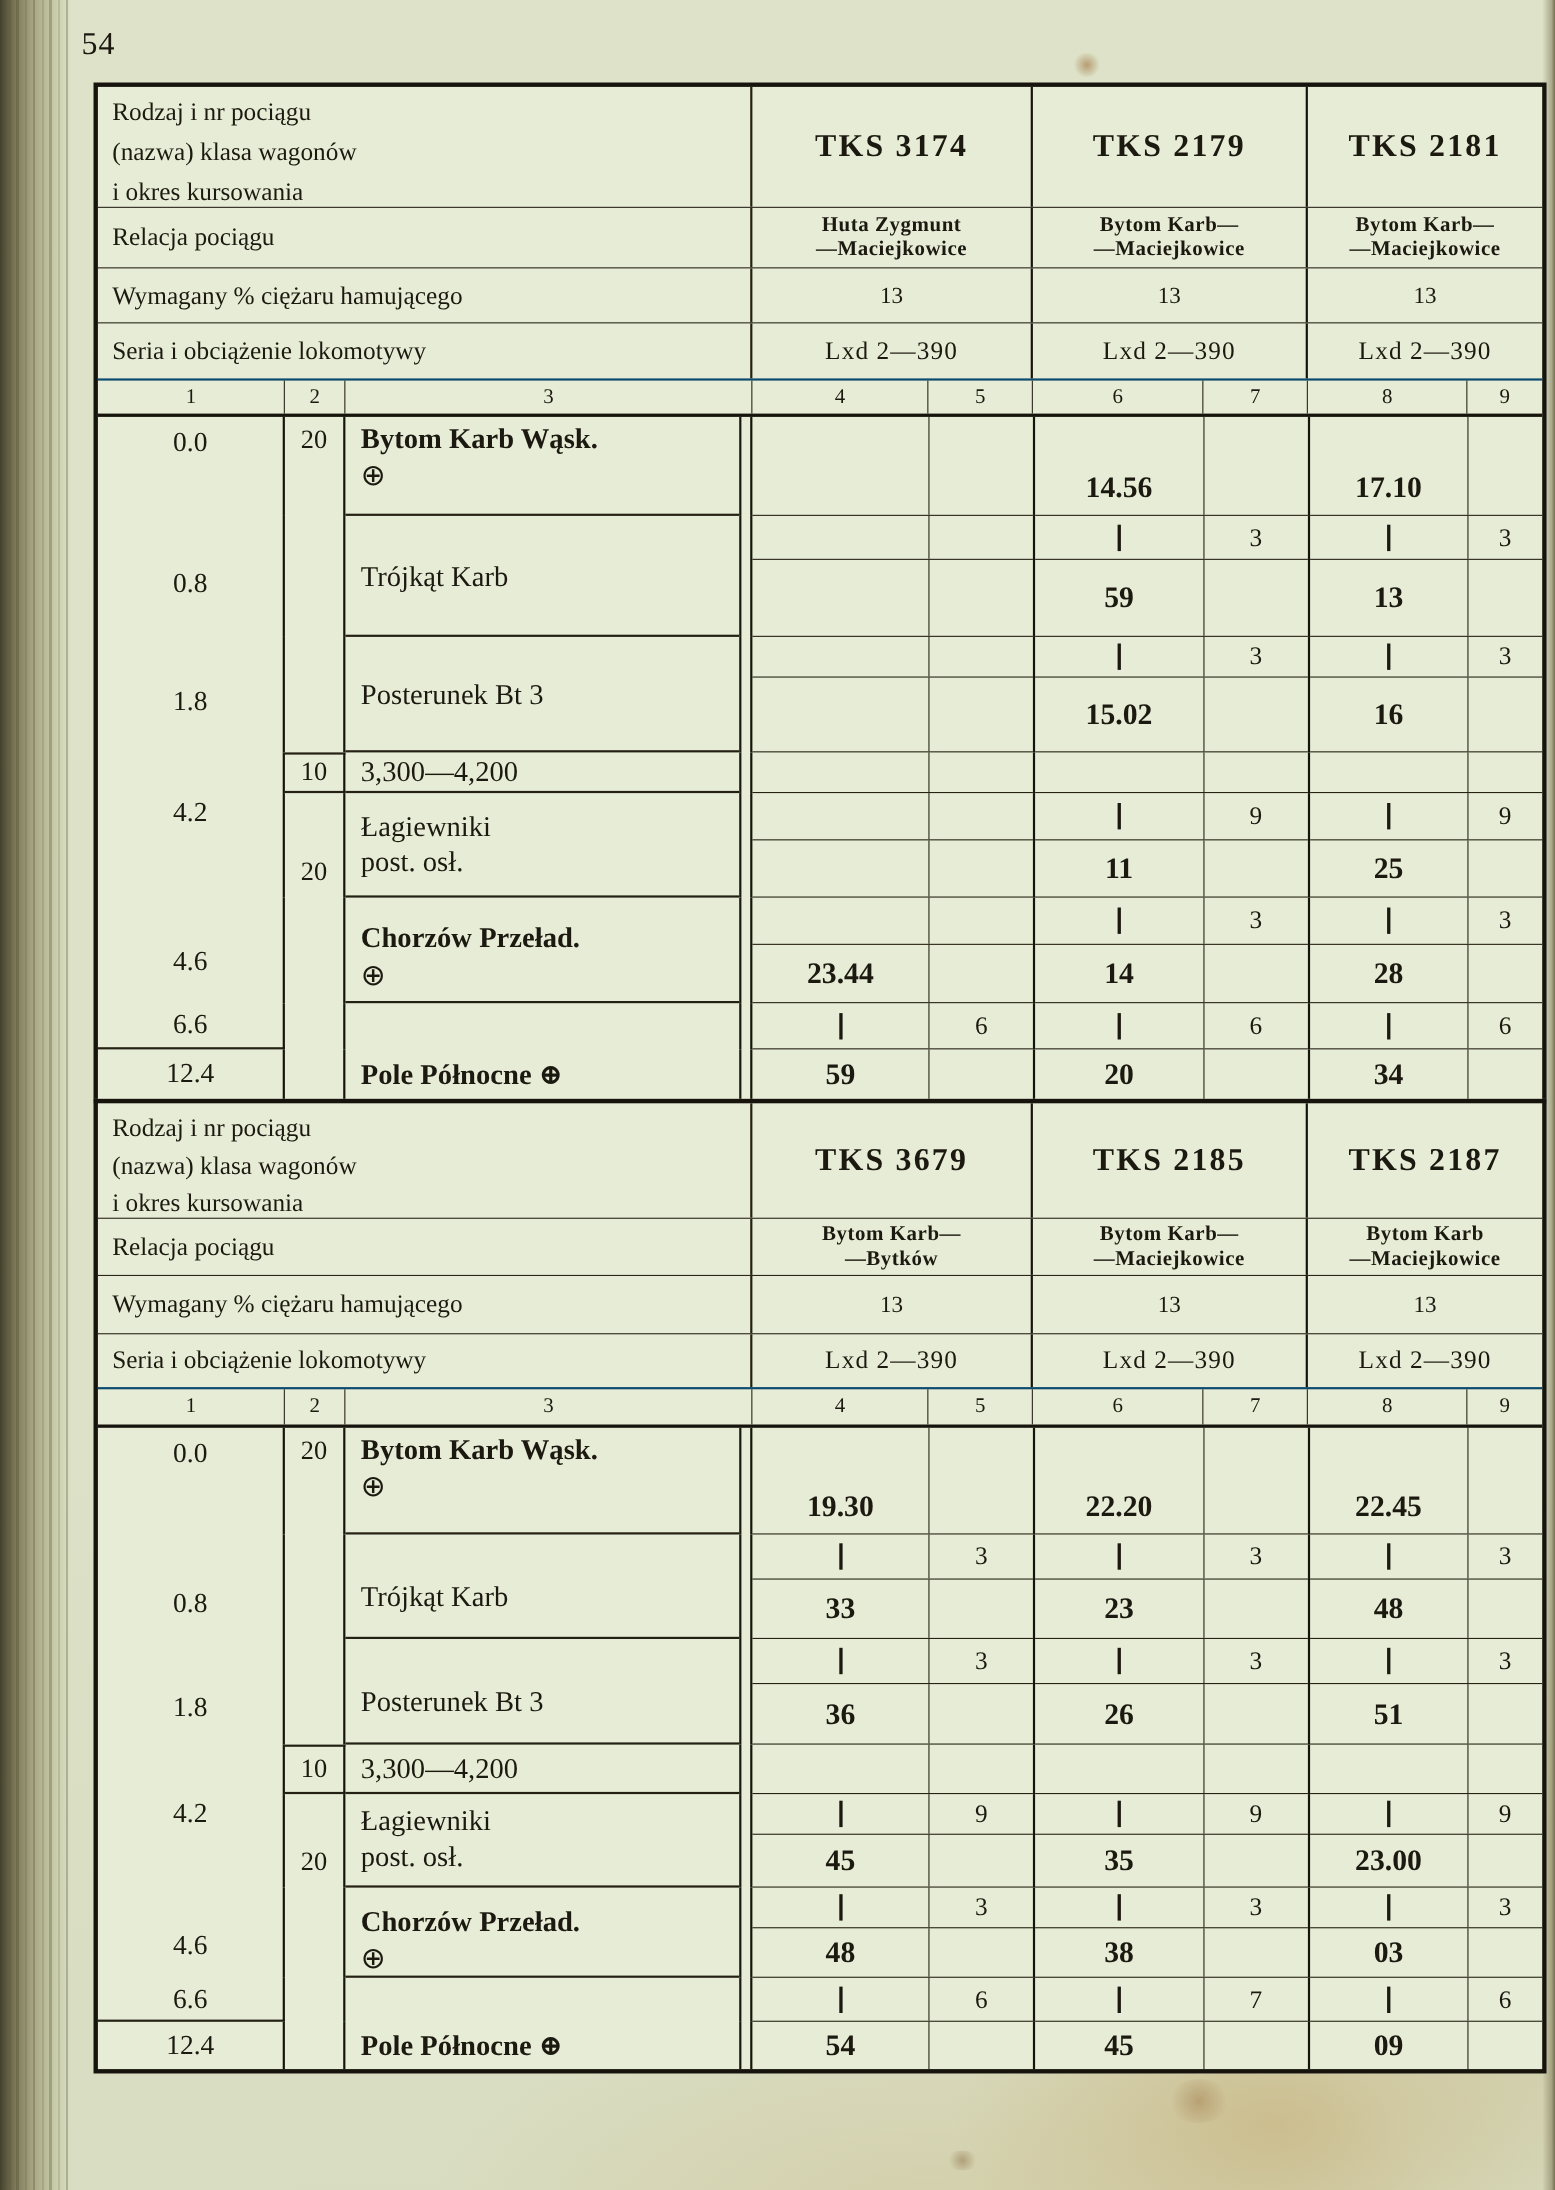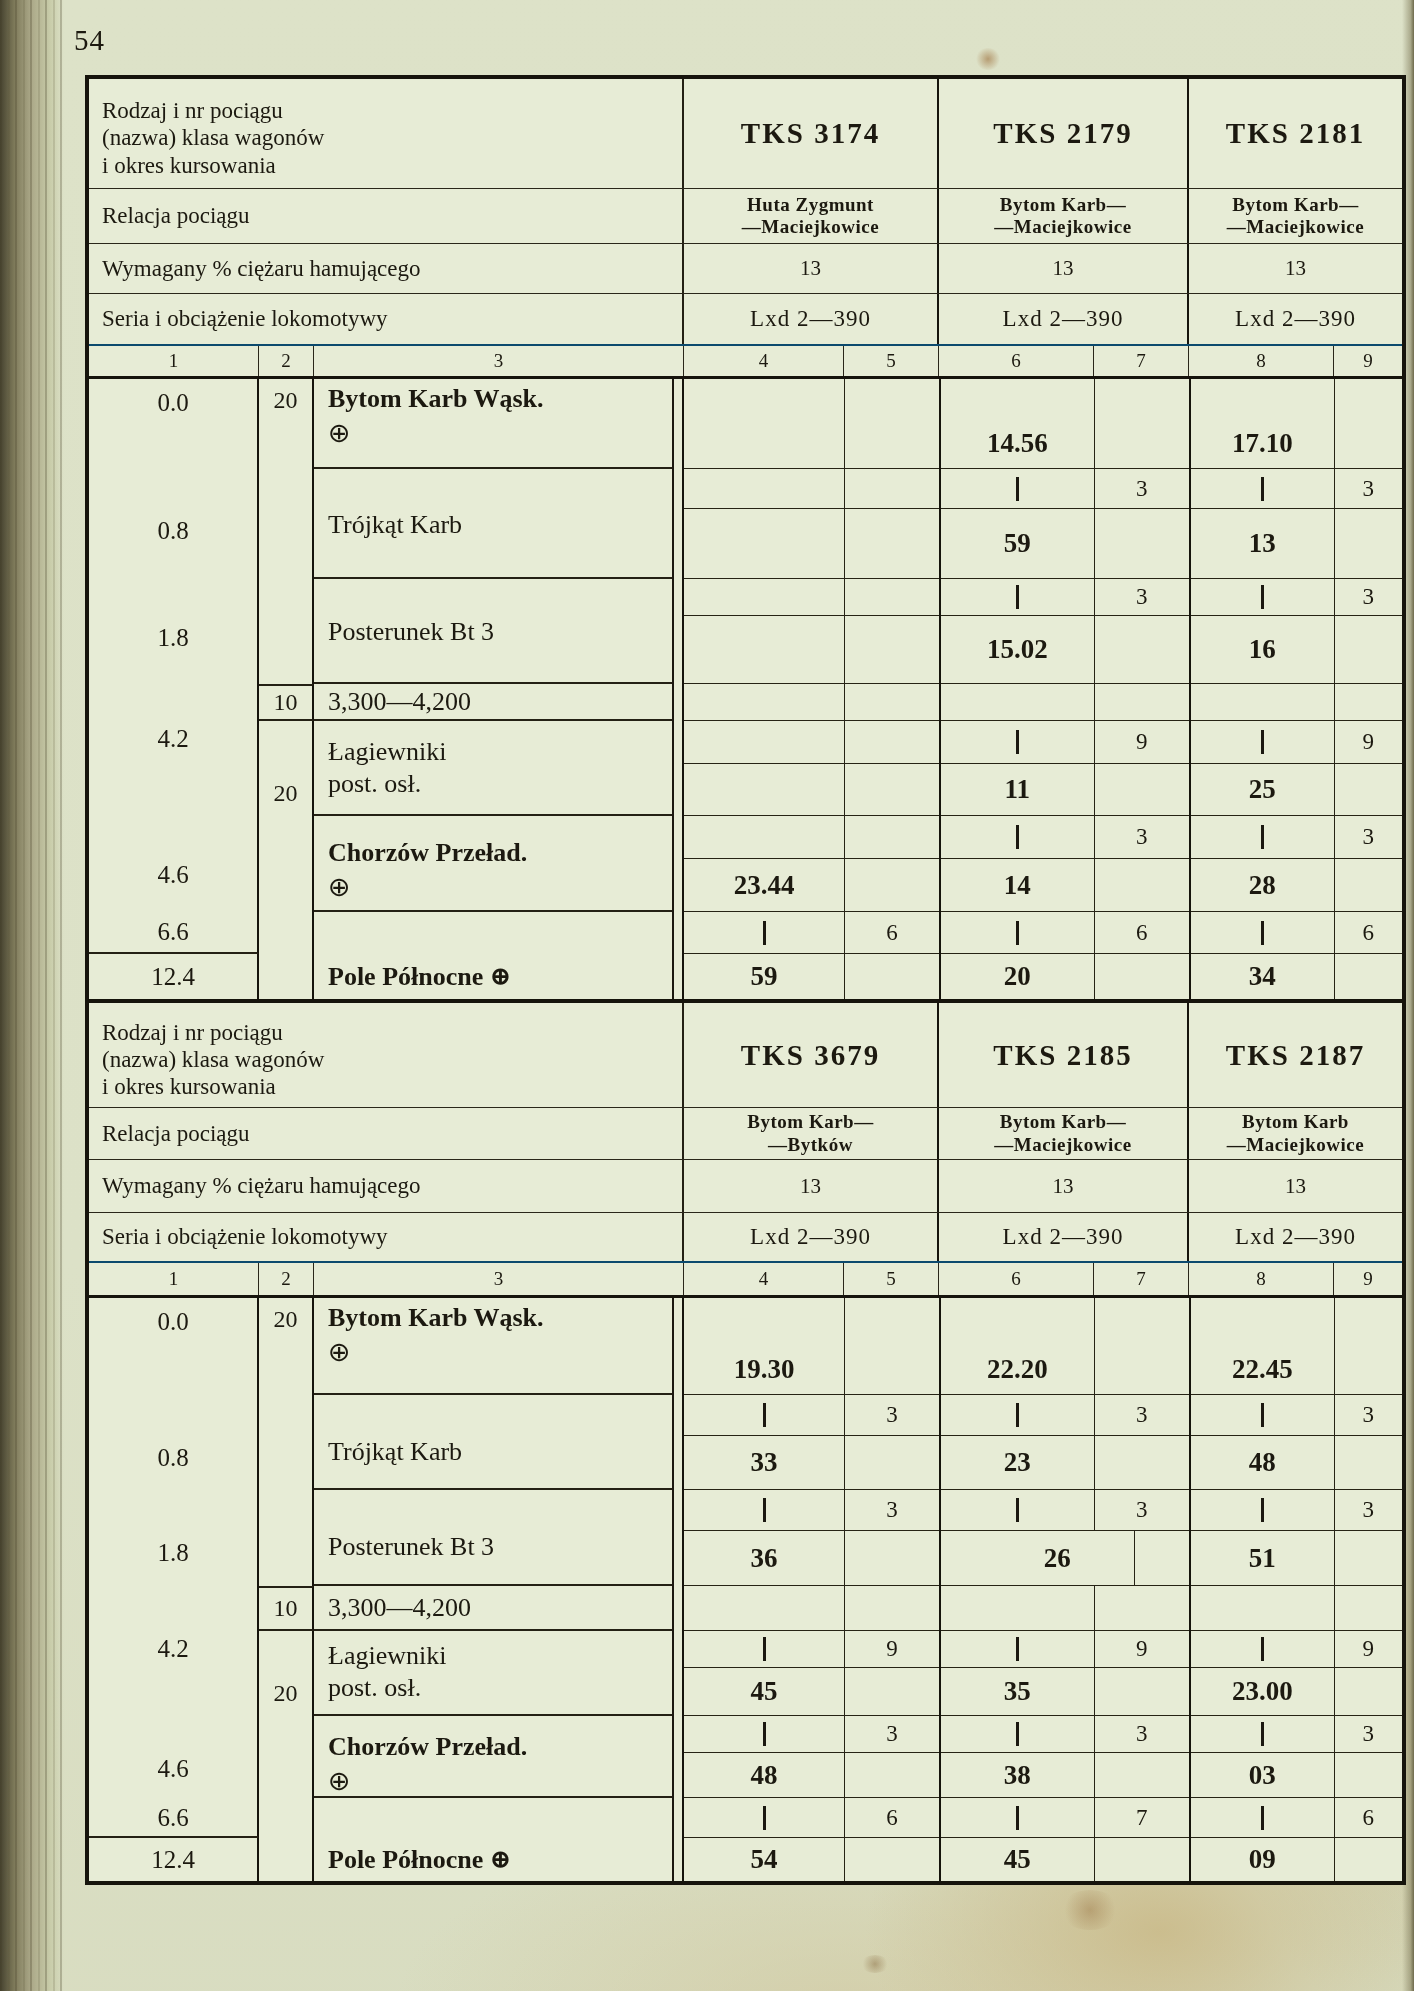--- a/index.html
+++ b/index.html
@@ -36,21 +36,21 @@
     border: 4px solid #16140c; background: #e7ecd6;
   }
   
   .hrow { display: flex; border-bottom: 1.5px solid #2a271a; }
   .hrow.r4 { border-bottom: 2px solid #0c4a6e; }
   .hlabel {
     width: 595px; display: flex; flex-direction: column; justify-content: center;
     padding-left: 13px; border-right: 2px solid #242114;
     font-size: 23px; line-height: 1.18;
   }
-  .hlabel.top { justify-content: center; padding-top: 9px; font-family: Liberation Serif, serif; }
+  .hlabel.top { justify-content: space-between; padding-top: 9px; font-family: Liberation Serif, serif; }
   .htrain { display: flex; flex-direction: column; align-items: center; justify-content: center; text-align: center; }
   .t0 { width: 255px; } .t1 { width: 250px; } .t2 { width: 213px; }
   .br { border-right: 2.5px solid #16140c; }
   .tnum { font-size: 29px; font-weight: bold; letter-spacing: 2px; }
   .route-line { font-size: 19px; font-weight: bold; line-height: 1.18; letter-spacing: .5px; }
   .brake { font-size: 21px; }
   .loco { font-size: 23px; letter-spacing: 1px; }
   .cnrow { border-bottom: 3px solid #16140c; }
   .cn { display: flex; align-items: center; justify-content: center; font-size: 19px; border-right: 1.5px solid #2a271a; }
   .nocr { border-right: none; }
@@ -590,21 +590,21 @@
             <div class="mc"></div>
           </div>
         </div>
         <div class="tblock bl" style="width: 250px;">
           <div class="strip" style="height: 41px;">
             <div class="tc" style="width: 152.5px;">
               <div class="bar"></div>
             </div>
             <div class="mc">3</div>
           </div>
-          <div class="strip" style="height: 55px; padding-left: 40px;">
+          <div class="strip" style="height: 55px;">
             <div class="tc tval" style="width: 152.5px;">26</div>
             <div class="mc"></div>
           </div>
         </div>
         <div class="tblock bl" style="width: 213px;">
           <div class="strip" style="height: 41px;">
             <div class="tc" style="width: 142.5px;">
               <div class="bar"></div>
             </div>
             <div class="mc">3</div>

